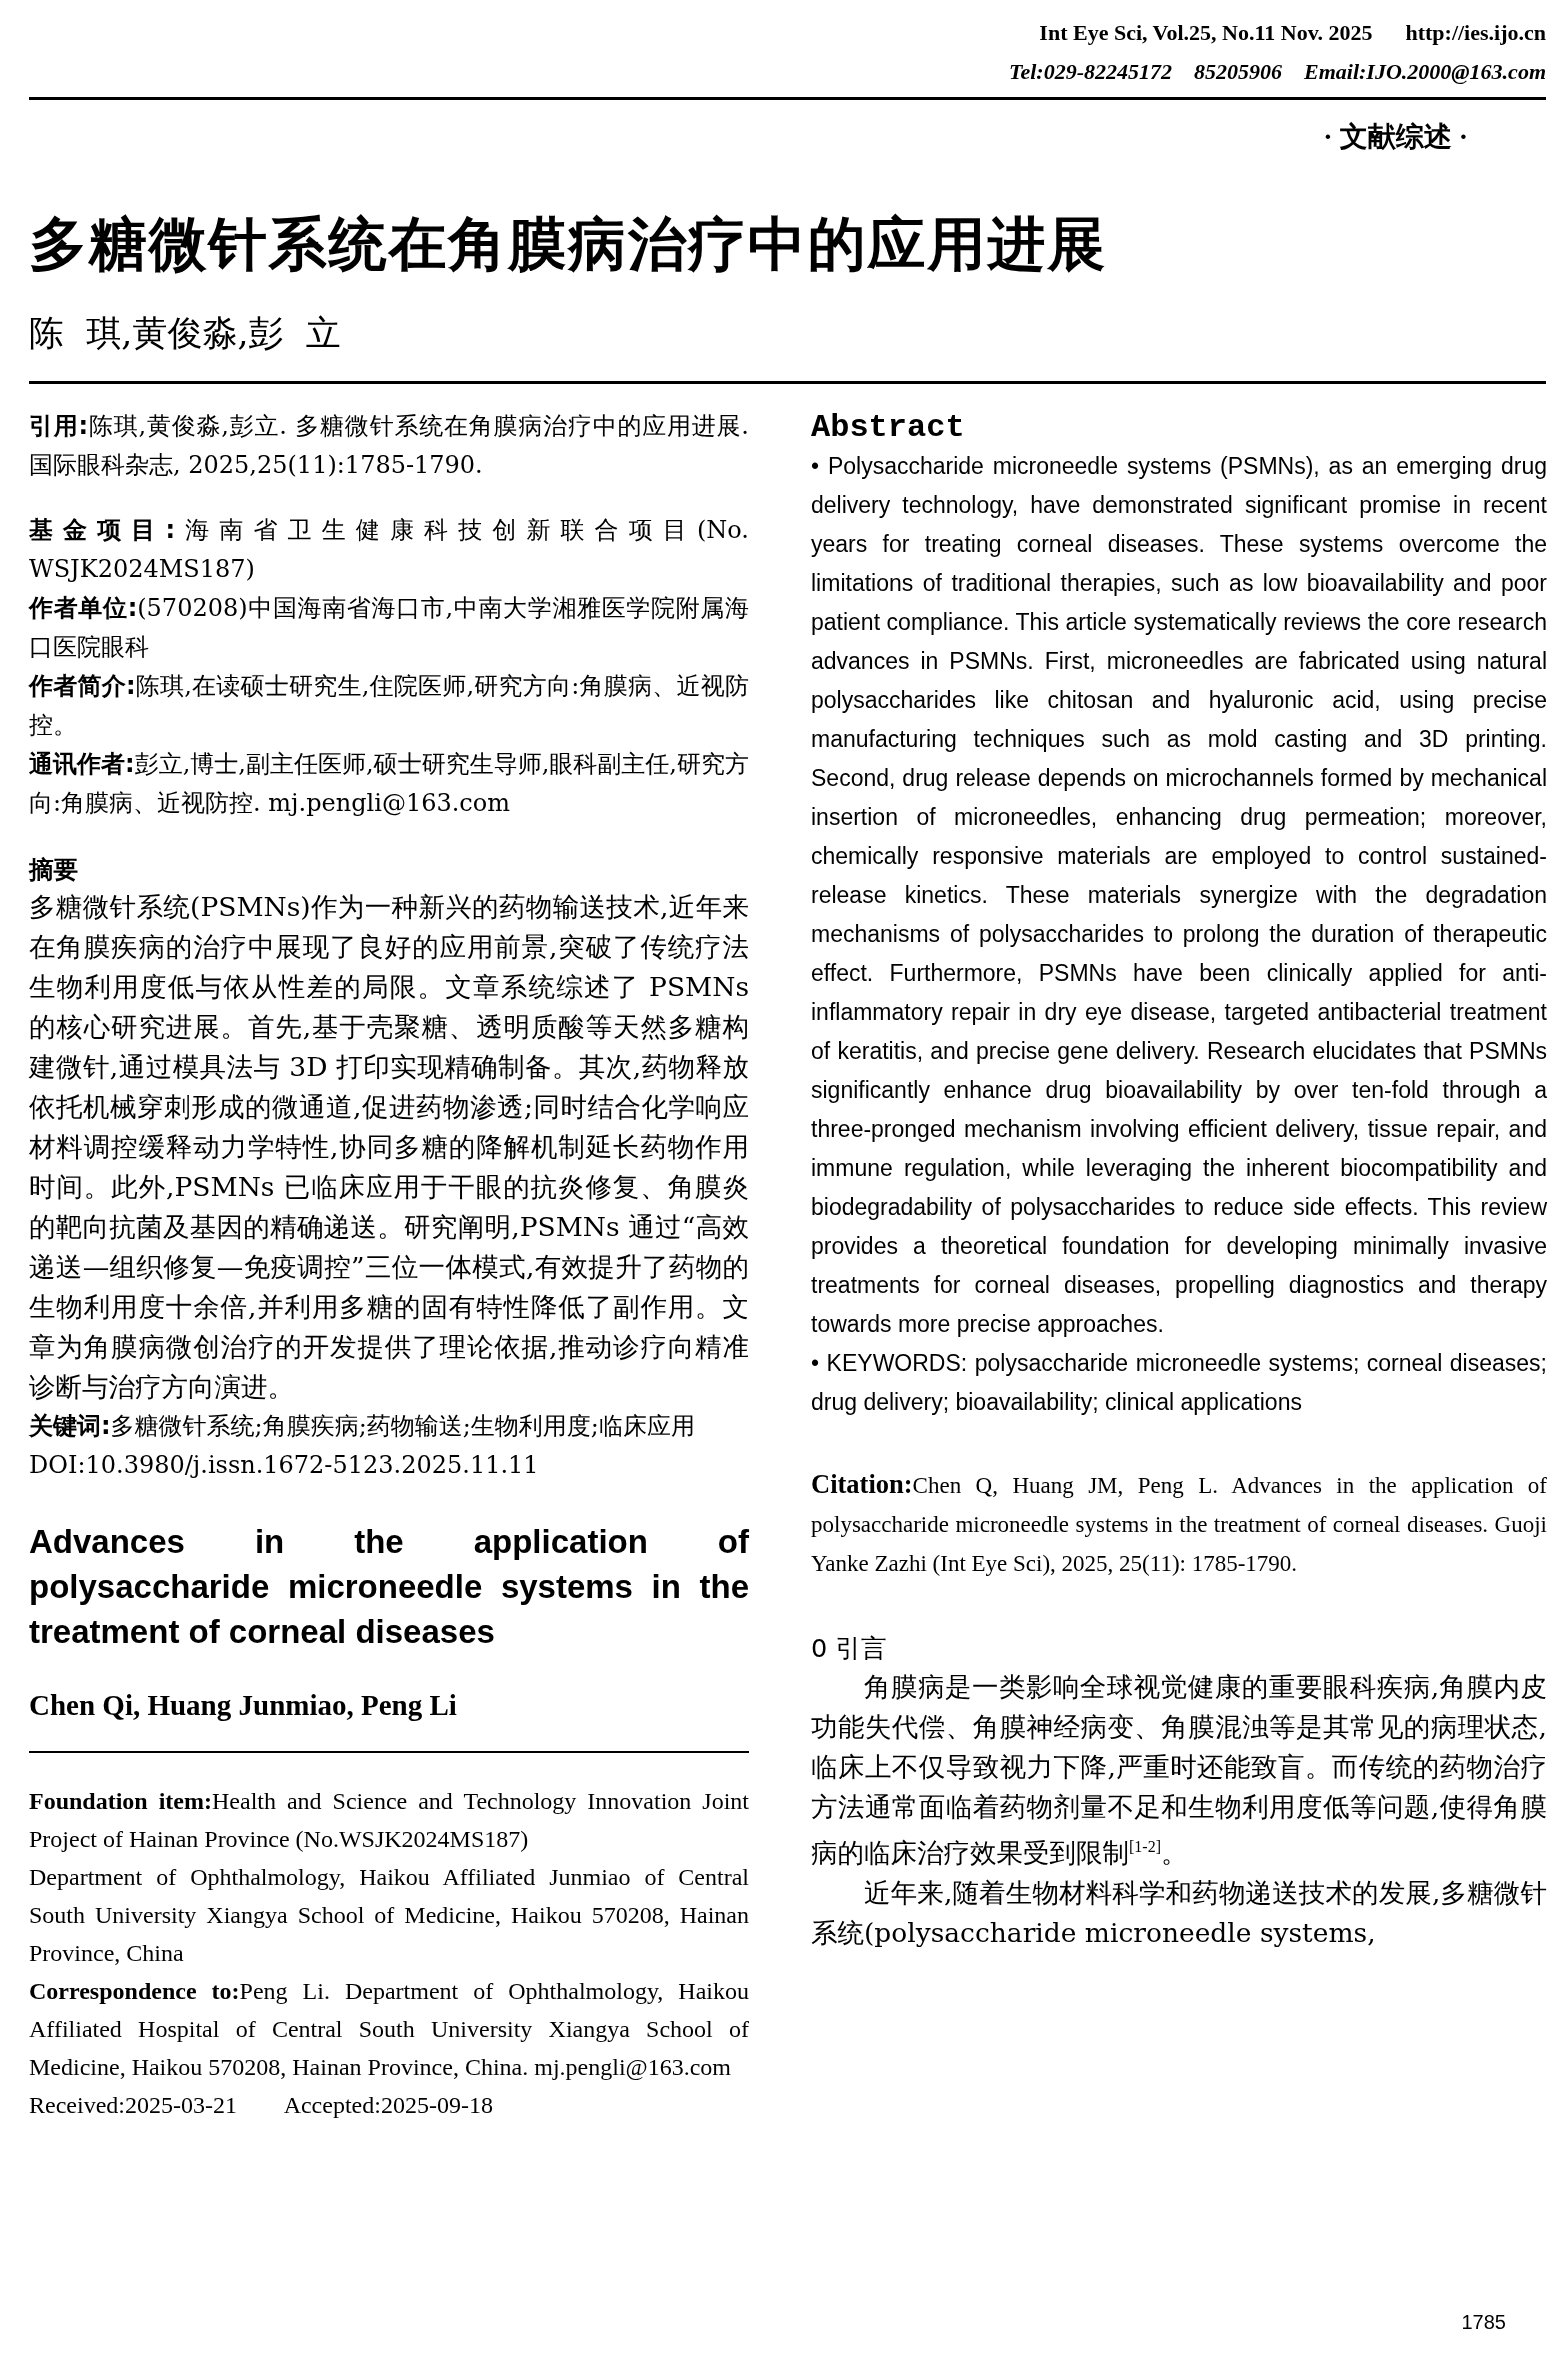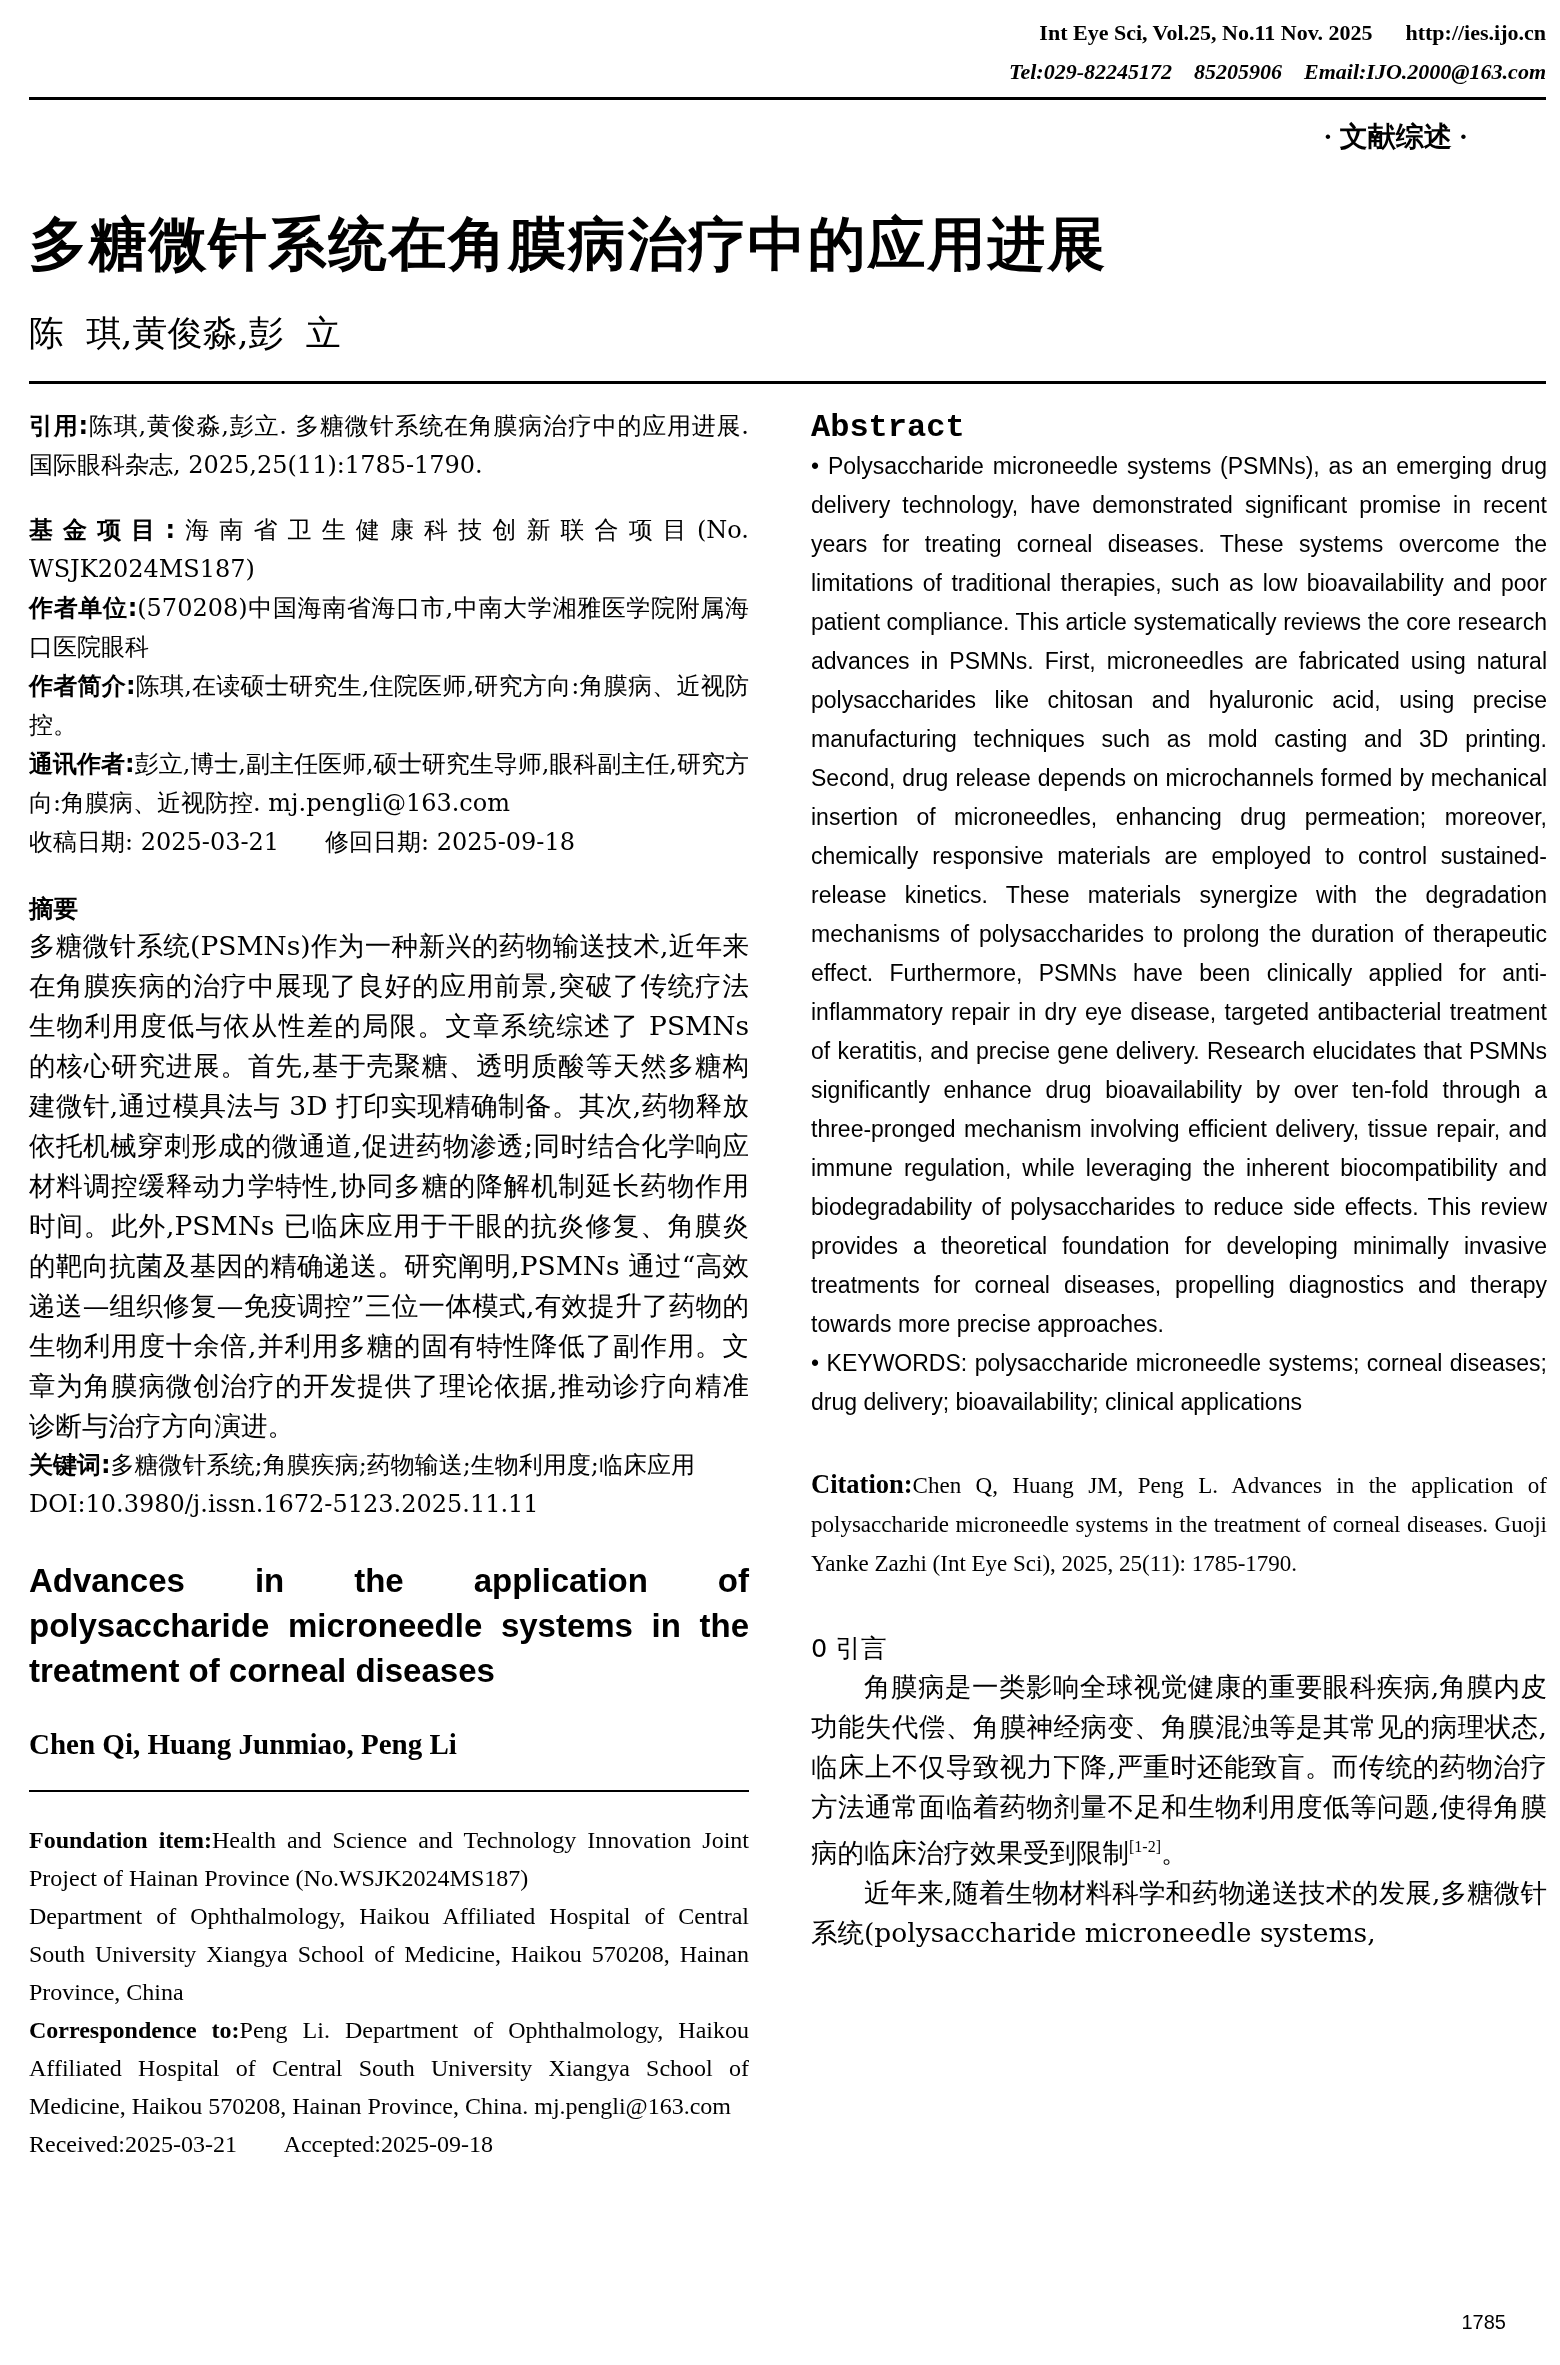--- a/index.html
+++ b/index.html
@@ -57,37 +57,36 @@
 <div class="top-rule"></div>
 
 <div class="col-left">
   <div class="cn">
     <p><span class="lbl">引用:</span><span>陈琪,黄俊淼,彭立. 多糖微针系统在角膜病治疗中的应用进展. 国际眼科杂志, 2025,25(11):1785-1790.</span></p>
     <div class="gap-sm"></div>
     <p><span class="lbl">基金项目:</span><span>海南省卫生健康科技创新联合项目(No. WSJK2024MS187)</span></p>
     <p><span class="lbl">作者单位:</span><span>(570208)中国海南省海口市,中南大学湘雅医学院附属海口医院眼科</span></p>
     <p><span class="lbl">作者简介:</span><span>陈琪,在读硕士研究生,住院医师,研究方向:角膜病、近视防控。</span></p>
     <p><span class="lbl">通讯作者:</span><span>彭立,博士,副主任医师,硕士研究生导师,眼科副主任,研究方向:角膜病、近视防控. mj.pengli@163.com</span></p>
-    <p style="white-space:pre;"><span>收稿日期:</span> <span>2025-03-21</span>      <span>修回日期:</span> <span>2025-09-18</span></p>
   </div>
 
   <div class="zh-abs-head">摘要</div>
   <p class="zh-abs-body">多糖微针系统(PSMNs)作为一种新兴的药物输送技术,近年来在角膜疾病的治疗中展现了良好的应用前景,突破了传统疗法生物利用度低与依从性差的局限。文章系统综述了 PSMNs 的核心研究进展。首先,基于壳聚糖、透明质酸等天然多糖构建微针,通过模具法与 3D 打印实现精确制备。其次,药物释放依托机械穿刺形成的微通道,促进药物渗透;同时结合化学响应材料调控缓释动力学特性,协同多糖的降解机制延长药物作用时间。此外,PSMNs 已临床应用于干眼的抗炎修复、角膜炎的靶向抗菌及基因的精确递送。研究阐明,PSMNs 通过“高效递送—组织修复—免疫调控”三位一体模式,有效提升了药物的生物利用度十余倍,并利用多糖的固有特性降低了副作用。文章为角膜病微创治疗的开发提供了理论依据,推动诊疗向精准诊断与治疗方向演进。</p>
   <div class="cn">
     <p><span class="lbl">关键词:</span><span>多糖微针系统;角膜疾病;药物输送;生物利用度;临床应用</span></p>
     <p>DOI:10.3980/j.issn.1672-5123.2025.11.11</p>
   </div>
 
   <div class="en-title">Advances in the application of polysaccharide microneedle systems in the treatment of corneal diseases</div>
   <div class="en-authors">Chen Qi, Huang Junmiao, Peng Li</div>
   <div class="en-rule"></div>
 
   <div class="en-meta">
     <p><span class="lbl">Foundation item:</span><span>Health and Science and Technology Innovation Joint Project of Hainan Province (No.WSJK2024MS187)</span></p>
-    <p>Department of Ophthalmology, Haikou Affiliated Hospital of Central South University Xiangya School of Medicine, Haikou 570208, Hainan Province, China</p>
+    <p>Department of Ophthalmology, Haikou Affiliated Junmiao of Central South University Xiangya School of Medicine, Haikou 570208, Hainan Province, China</p>
     <p><span class="lbl">Correspondence to:</span><span>Peng Li. Department of Ophthalmology, Haikou Affiliated Hospital of Central South University Xiangya School of Medicine, Haikou 570208, Hainan Province, China. mj.pengli@163.com</span></p>
     <p style="white-space:pre;"><span>Received:</span><span>2025-03-21</span>        <span>Accepted:</span><span>2025-09-18</span></p>
   </div>
 </div>
 
 <div class="col-right">
   <div class="abs-head">Abstract</div>
   <p class="abs-body">• Polysaccharide microneedle systems (PSMNs), as an emerging drug delivery technology, have demonstrated significant promise in recent years for treating corneal diseases. These systems overcome the limitations of traditional therapies, such as low bioavailability and poor patient compliance. This article systematically reviews the core research advances in PSMNs. First, microneedles are fabricated using natural polysaccharides like chitosan and hyaluronic acid, using precise manufacturing techniques such as mold casting and 3D printing. Second, drug release depends on microchannels formed by mechanical insertion of microneedles, enhancing drug permeation; moreover, chemically responsive materials are employed to control sustained-release kinetics. These materials synergize with the degradation mechanisms of polysaccharides to prolong the duration of therapeutic effect. Furthermore, PSMNs have been clinically applied for anti-inflammatory repair in dry eye disease, targeted antibacterial treatment of keratitis, and precise gene delivery. Research elucidates that PSMNs significantly enhance drug bioavailability by over ten-fold through a three-pronged mechanism involving efficient delivery, tissue repair, and immune regulation, while leveraging the inherent biocompatibility and biodegradability of polysaccharides to reduce side effects. This review provides a theoretical foundation for developing minimally invasive treatments for corneal diseases, propelling diagnostics and therapy towards more precise approaches.</p>
   <p class="abs-body">• KEYWORDS: polysaccharide microneedle systems; corneal diseases; drug delivery; bioavailability; clinical applications</p>
 

